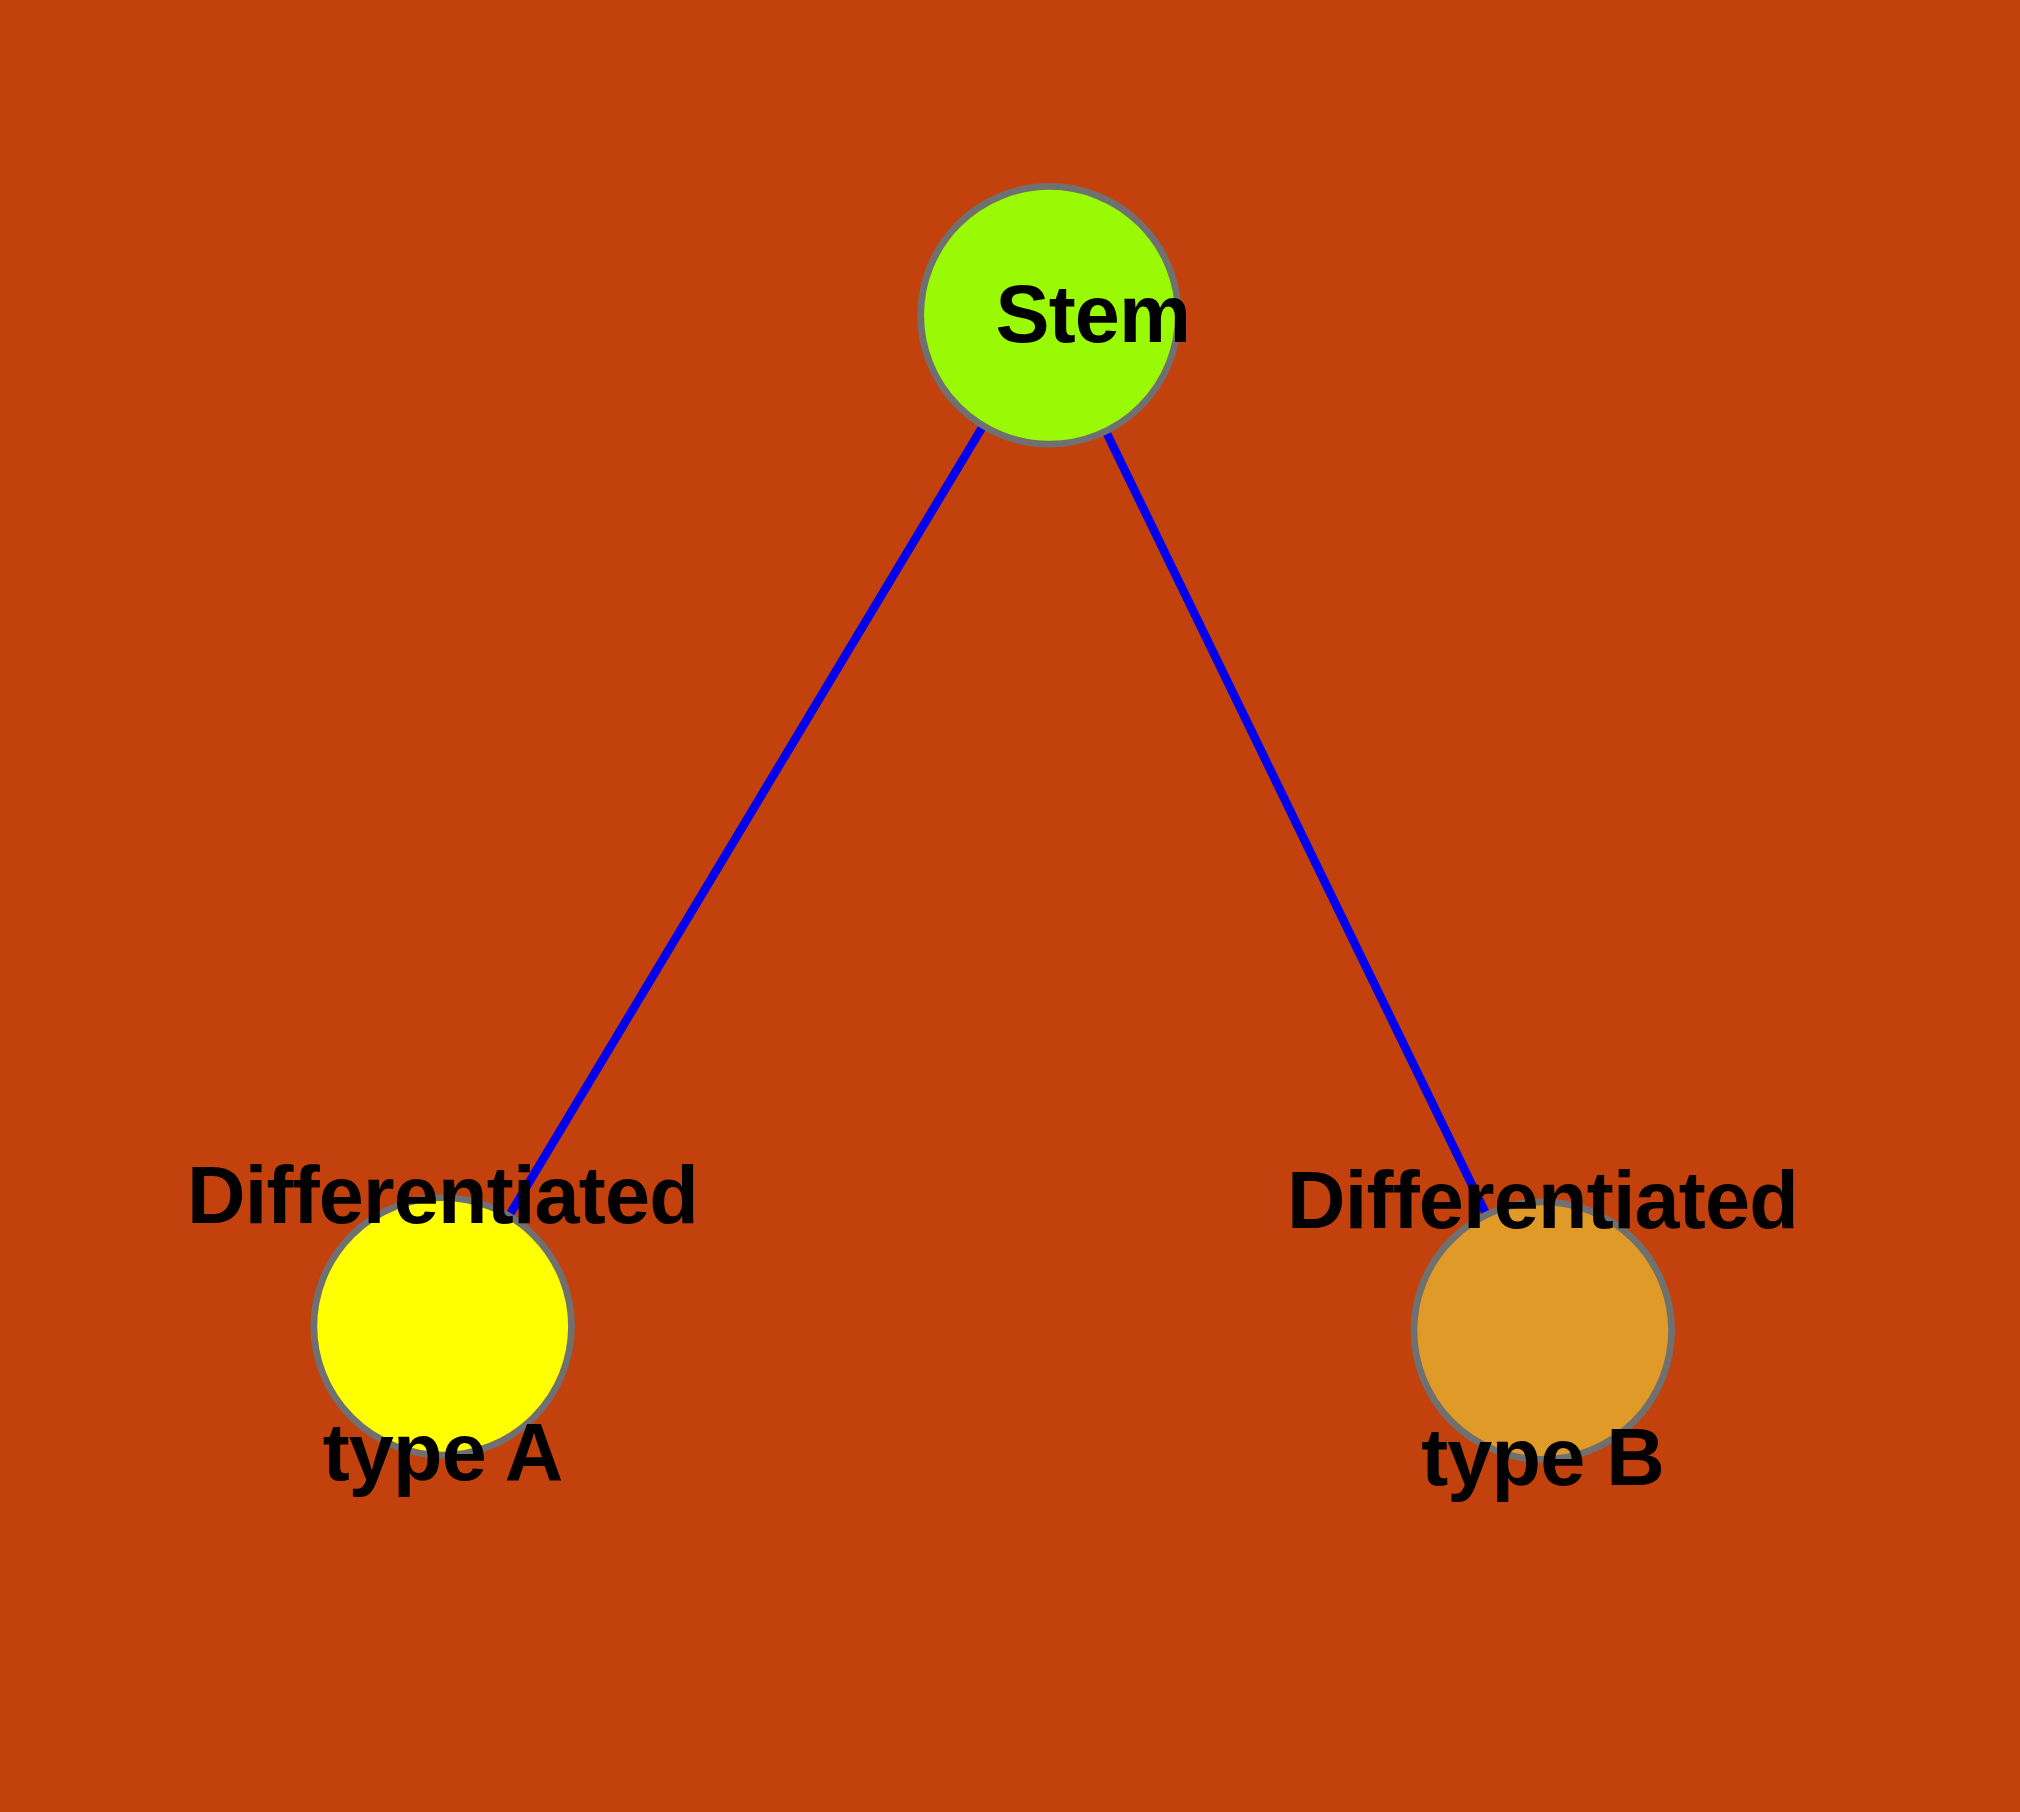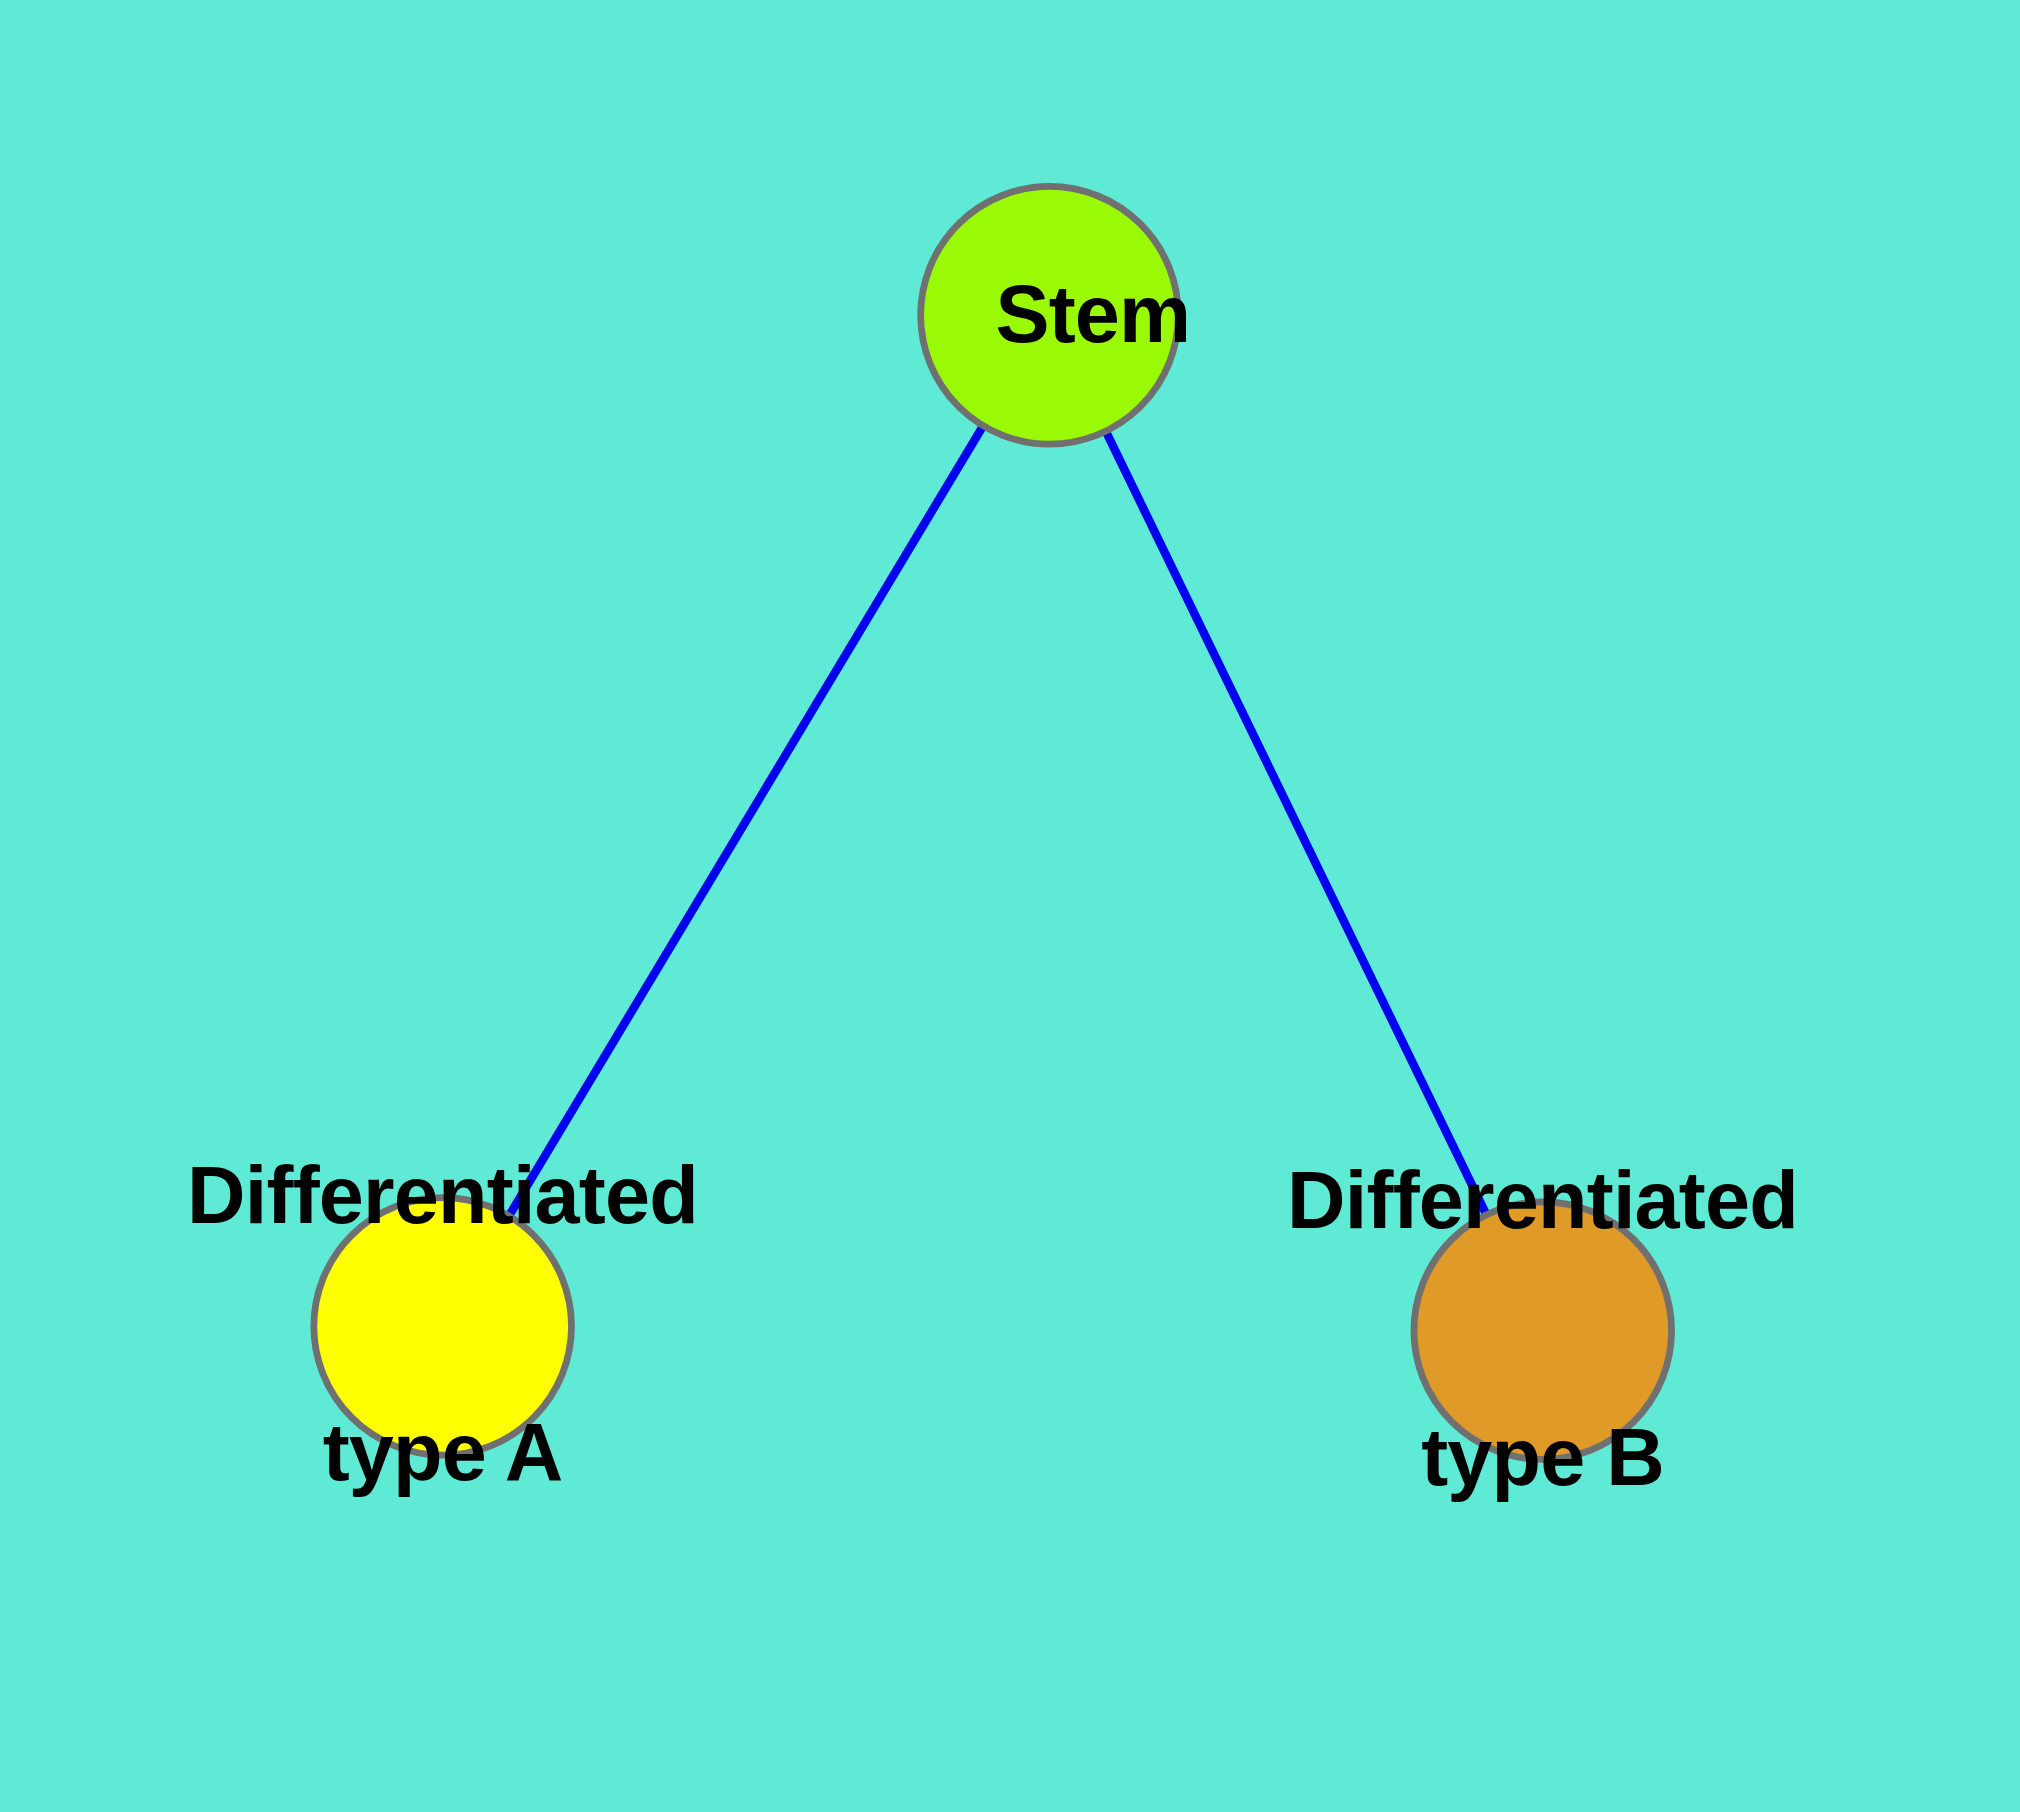--- a/index.html
+++ b/index.html
@@ -38,21 +38,21 @@
     letter-spacing: -0.8px;
   }
   .label-branch {
     font-size: 81px;
     letter-spacing: -0.8px;
   }
 </style>
 </head>
 <body>
 
-<div id="canvas" style="width: 2021px; height: 1812px; background: #5eead4;">
+<div id="canvas" style="width: 2021px; height: 1812px; background: #c2410c;">
 
   <svg id="graph-svg" viewBox="0 0 2384 2138" style="width: 2021px; height: 1812px;">
     <g>
       <line class="edge" x1="1238" y1="372" x2="522" y2="1565" stroke="#0000ee" stroke-width="10" stroke-linecap="butt"></line>
       <line class="edge" x1="1238" y1="372" x2="1820" y2="1570" stroke="#0000ee" stroke-width="10" stroke-linecap="butt"></line>
     </g>
     <g>
       <circle cx="1238" cy="372" r="152" fill="#9afa05" stroke="#707070" stroke-width="8"></circle>
       <circle cx="522" cy="1565" r="152" fill="#ffff00" stroke="#707070" stroke-width="8"></circle>
       <circle cx="1820" cy="1570" r="152" fill="#df9a28" stroke="#707070" stroke-width="8"></circle>

